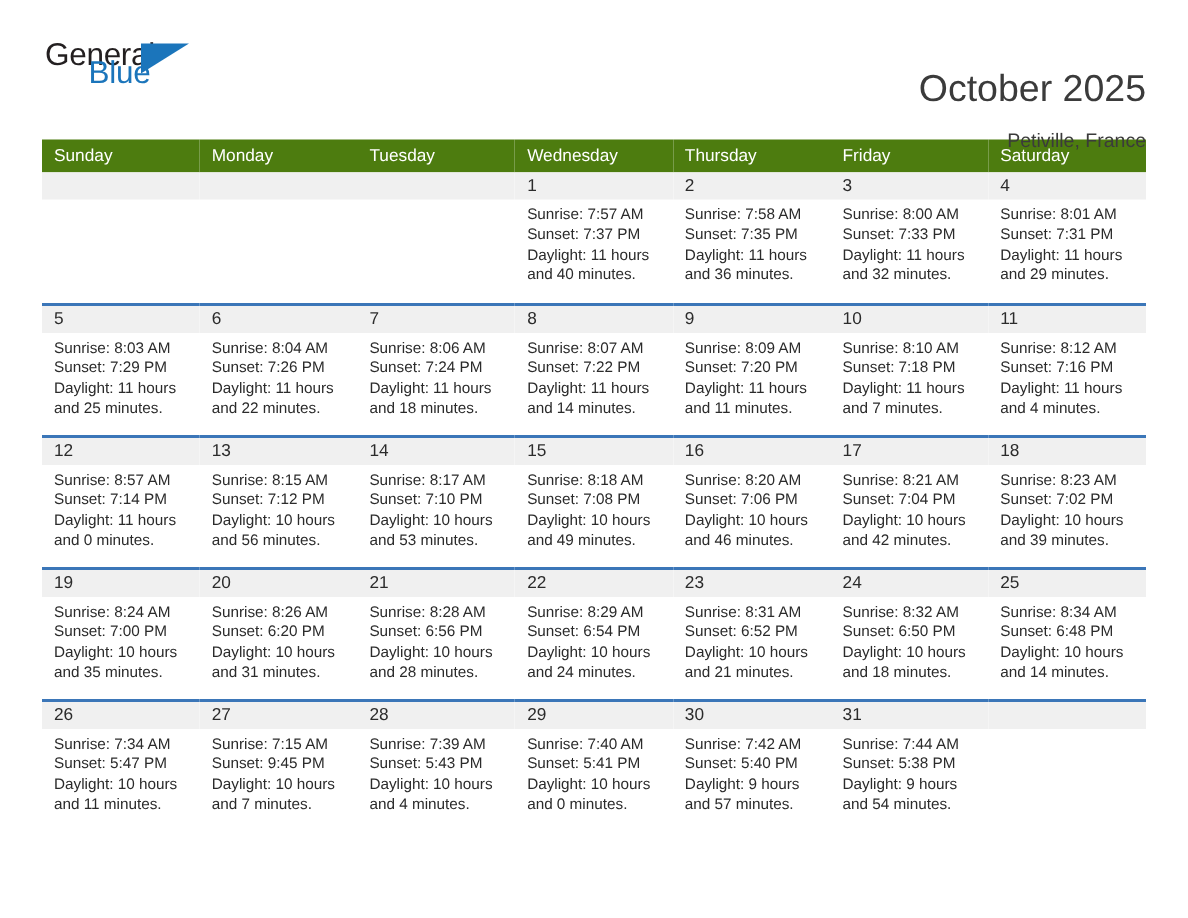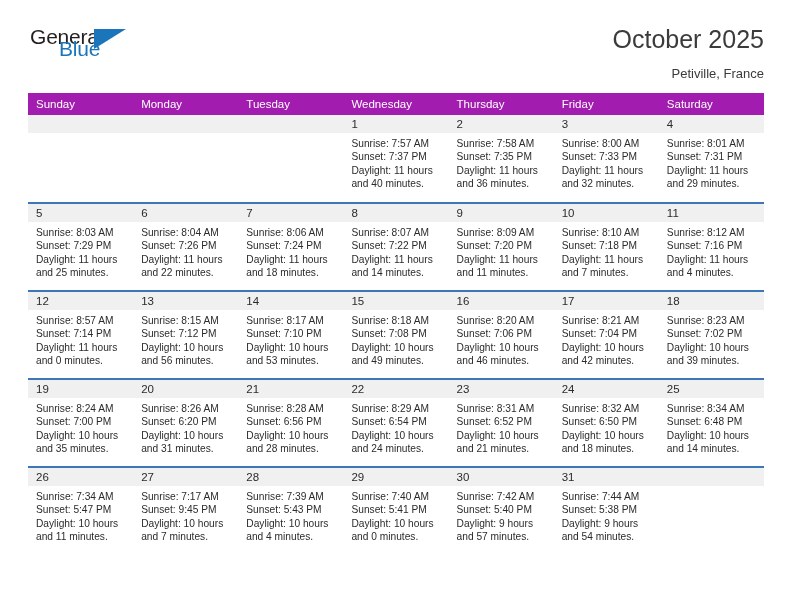--- a/index.html
+++ b/index.html
@@ -70,36 +70,37 @@
   .titles {
     text-align: right;
     padding-top: 0px;
   }
   .month-title {
     font-size: 25px;
     color: #3b3b3b;
     line-height: 1.05;
     font-weight: normal;
     white-space: nowrap;
+    margin-top: 20px;
   }
   .location {
     font-size: 13px;
     color: #3b3b3b;
     margin-top: 14px;
     white-space: nowrap;
   }
 
   
   .calendar {
     width: 736px;
     border-collapse: collapse;
     table-layout: fixed;
   }
   .calendar th {
-    background: #a21caf;
+    background: #4d7c0f;
     color: #ffffff;
     font-weight: normal;
     font-size: 11.5px;
     text-align: left;
     padding: 5px 0 5px 8px;
     height: 18px;
     box-sizing: border-box;
   }
 
   .weekrow td {
@@ -479,21 +480,21 @@
                 <div>Sunset: 5:47 PM</div>
                 <div>Daylight: 10 hours</div>
                 <div>and 11 minutes.</div>
               </div>
             </div>
           </td>
           <td>
             <div class="cell">
               <div class="daynum">27</div>
               <div class="info">
-                <div>Sunrise: 7:17 AM</div>
+                <div>Sunrise: 7:15 AM</div>
                 <div>Sunset: 9:45 PM</div>
                 <div>Daylight: 10 hours</div>
                 <div>and 7 minutes.</div>
               </div>
             </div>
           </td>
           <td>
             <div class="cell">
               <div class="daynum">28</div>
               <div class="info">

